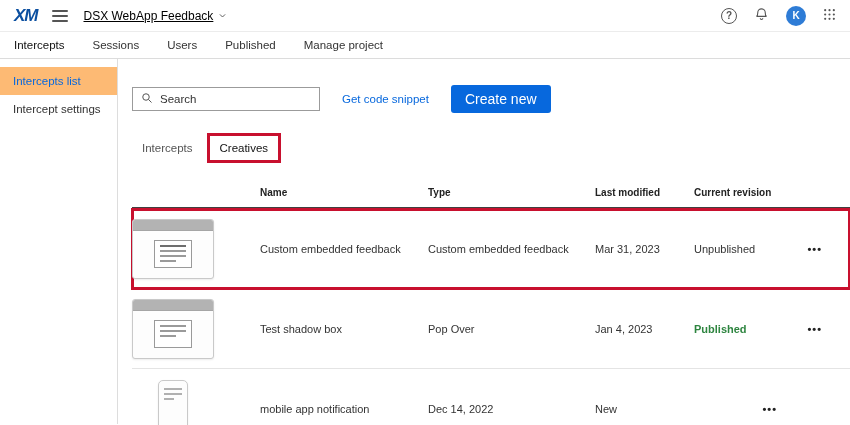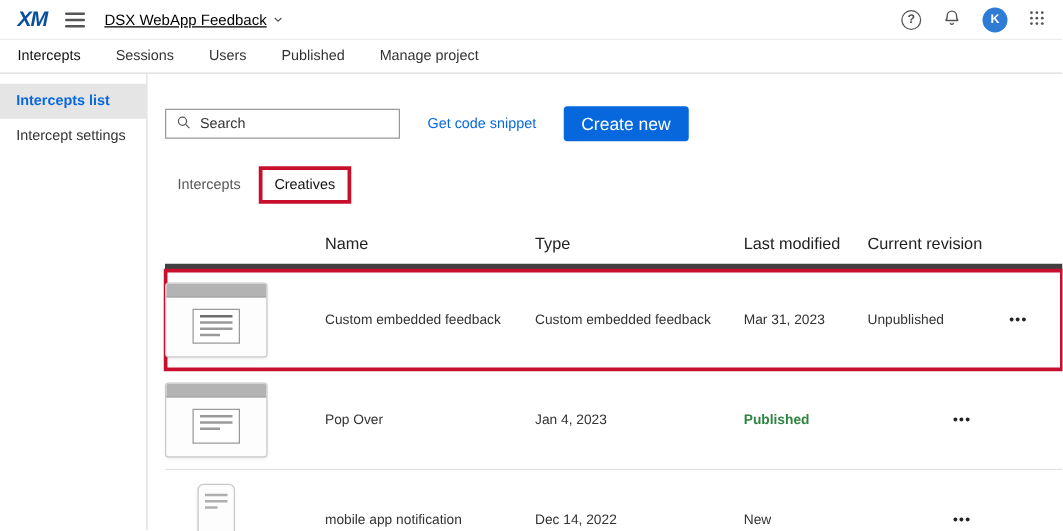--- a/index.html
+++ b/index.html
@@ -81,23 +81,23 @@
   }
   .side-item {
     display: block; width: 100%;
     text-align: left;
     padding: 8px 13px;
     font-size: 11.5px;
     color: #333;
     background: none; border: none; cursor: pointer;
   }
   .side-item.active {
-    background: #e5e5e5;
+    background: #fdba74;
     color: #0768dd;
-    font-weight: bold;
+    font-weight: normal;
   }
 
   .main { flex: 1; padding: 26px 0 0 14px; }
 
   
   .toolbar-row { display: flex; align-items: center; gap: 22px; }
   .search-box {
     display: flex; align-items: center; gap: 7px;
     width: 188px; height: 24px;
     border: 1px solid #9b9b9b; border-radius: 0;
@@ -131,23 +131,23 @@
   .ctab.annotated { border: 3px solid #c8102e; }
 
   
   .table { margin-top: 24px; }
   .trow {
     display: grid;
     grid-template-columns: 128px 168px 167px 99px 111px 1fr;
     align-items: center;
   }
   .thead {
-    font-weight: normal; font-size: 13px; color: #222;
+    font-weight: bold; font-size: 10px; color: #222;
     padding-bottom: 9px;
-    border-bottom: 5px solid #404040;
+    border-bottom: 2px solid #404040;
   }
   .tr {
     height: 80px;
     border-bottom: 1px solid #e4e4e4;
     font-size: 11px;
     cursor: pointer;
   }
   .tr.annotated { outline: 3px solid #c8102e; outline-offset: -2px; }
   .cell-rev.published { color: #2e8540; font-weight: bold; }
   .actions-btn {
@@ -313,20 +313,21 @@
         <div>
           <div class="thumb-web">
             <div class="thumb-bar"></div>
             <div class="thumb-widget">
                 <span class="wline"></span>
                 <span class="wline"></span>
                 <span class="wline short"></span>
               </div>
           </div>
         </div>
+        <div>Test shadow box</div>
         <div>Pop Over</div>
         <div>Jan 4, 2023</div>
         <div class="cell-rev published">Published</div>
         <div class="cell-actions">
           <button class="actions-btn">•••</button>
         </div>
       </div>
 
       <div class="trow tr">
         <div>

